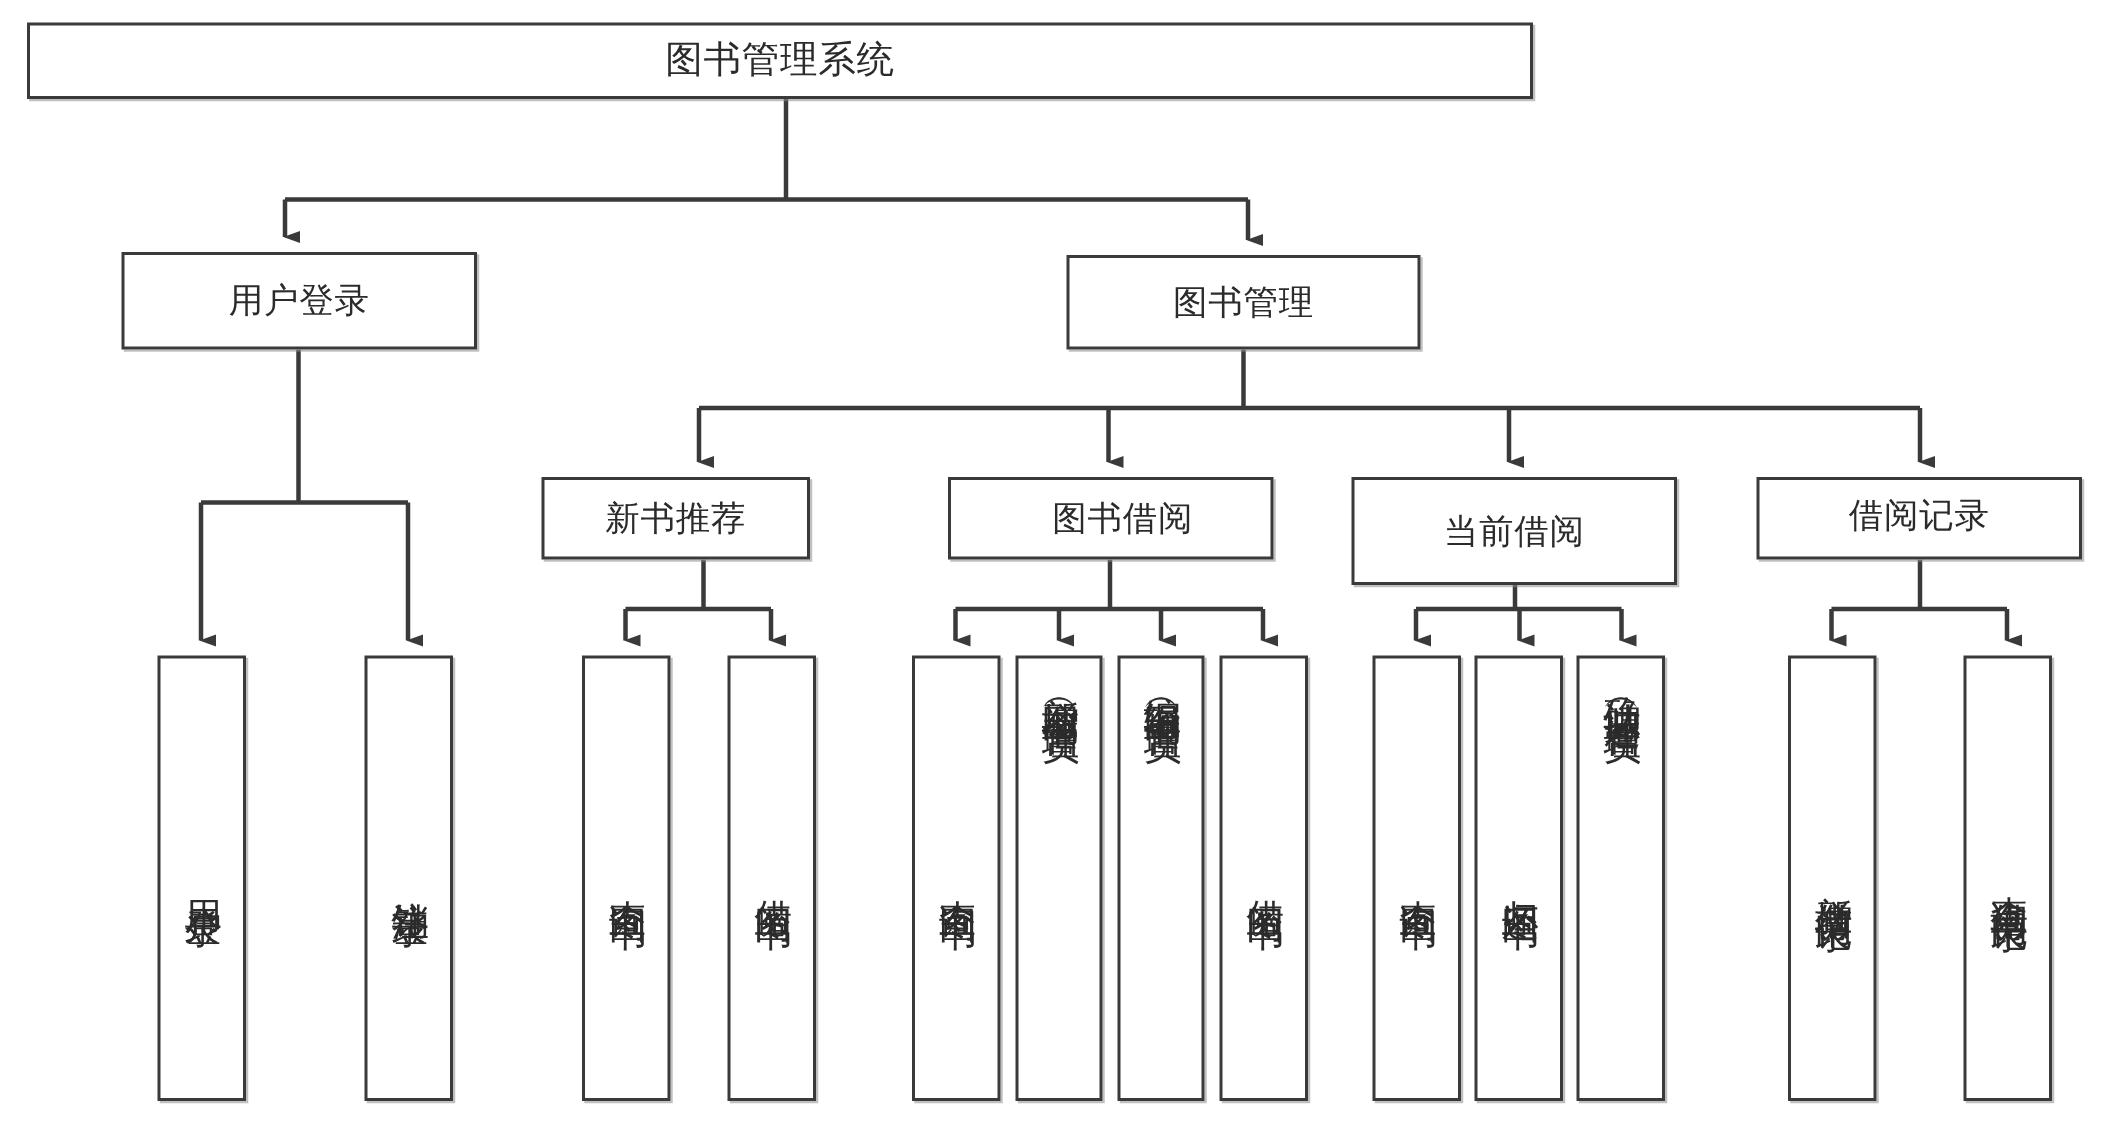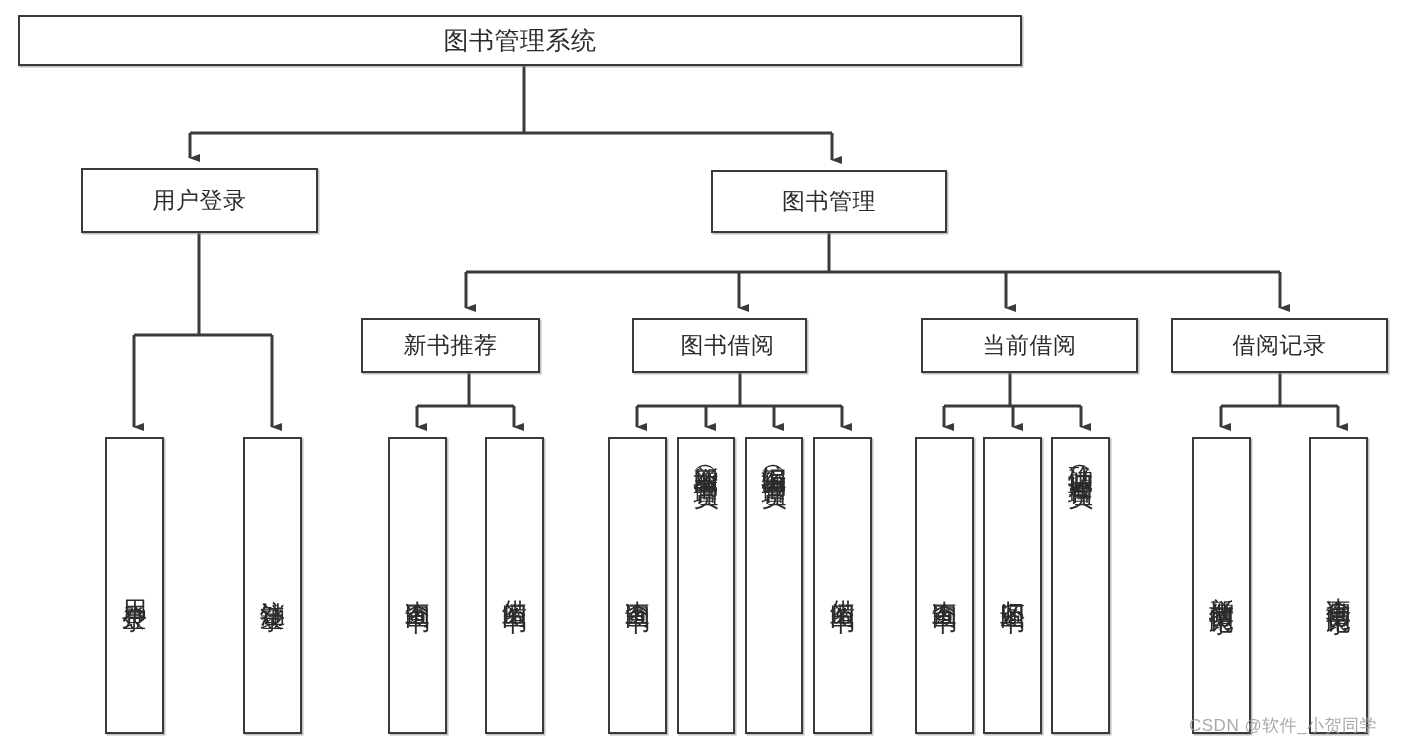--- a/index.html
+++ b/index.html
@@ -159,27 +159,27 @@
         <span class="node-label">用户登录</span>
       </div>
       <div class="node-box node-l2" style="left: 711px; top: 170px; width: 236px; height: 63px;">
         <span class="node-label">图书管理</span>
       </div>
     </div>
   <div id="level3-container">
       <div class="node-box node-l3" style="left: 361px; top: 318px; width: 179px; height: 55px;">
         <span class="node-label">新书推荐</span>
       </div>
-      <div class="node-box node-l3" style="left: 632px; top: 318px; width: 175px; height: 55px; padding-left: 16px;">
+      <div class="node-box node-l3" style="left: 632px; top: 318px; width: 217px; height: 55px; padding-left: 16px;">
         <span class="node-label">图书借阅</span>
       </div>
-      <div class="node-box node-l3" style="left: 901px; top: 318px; width: 217px; height: 55px; margin-left: 20px;">
+      <div class="node-box node-l3" style="left: 901px; top: 318px; width: 217px; height: 72px;">
         <span class="node-label">当前借阅</span>
       </div>
-      <div class="node-box node-l3" style="left: 1171px; top: 318px; width: 217px; height: 55px;">
+      <div class="node-box node-l3" style="left: 1171px; top: 318px; width: 217px; height: 55px; font-family: Liberation Mono, monospace;">
         <span class="node-label">借阅记录</span>
       </div>
     </div>
   <div id="leaves-container">
       <div class="node-box node-leaf leaf-short" style="left: 105px; top: 437px; width: 59px; height: 297px;">
         <span class="node-label">用户登录</span>
       </div>
       <div class="node-box node-leaf leaf-short" style="left: 243px; top: 437px; width: 59px; height: 297px;">
         <span class="node-label">注销登录</span>
       </div>
@@ -211,14 +211,13 @@
         <span class="node-label">确认归还（管理员）</span>
       </div>
       <div class="node-box node-leaf leaf-short" style="left: 1192px; top: 437px; width: 59px; height: 297px;">
         <span class="node-label">新增借阅记录</span>
       </div>
       <div class="node-box node-leaf leaf-short" style="left: 1309px; top: 437px; width: 59px; height: 297px;">
         <span class="node-label">查询借阅记录</span>
       </div>
     </div>
 
-  <div id="watermark">CSDN @软件_小贺同学</div>
 </div>
 
 </body></html>

